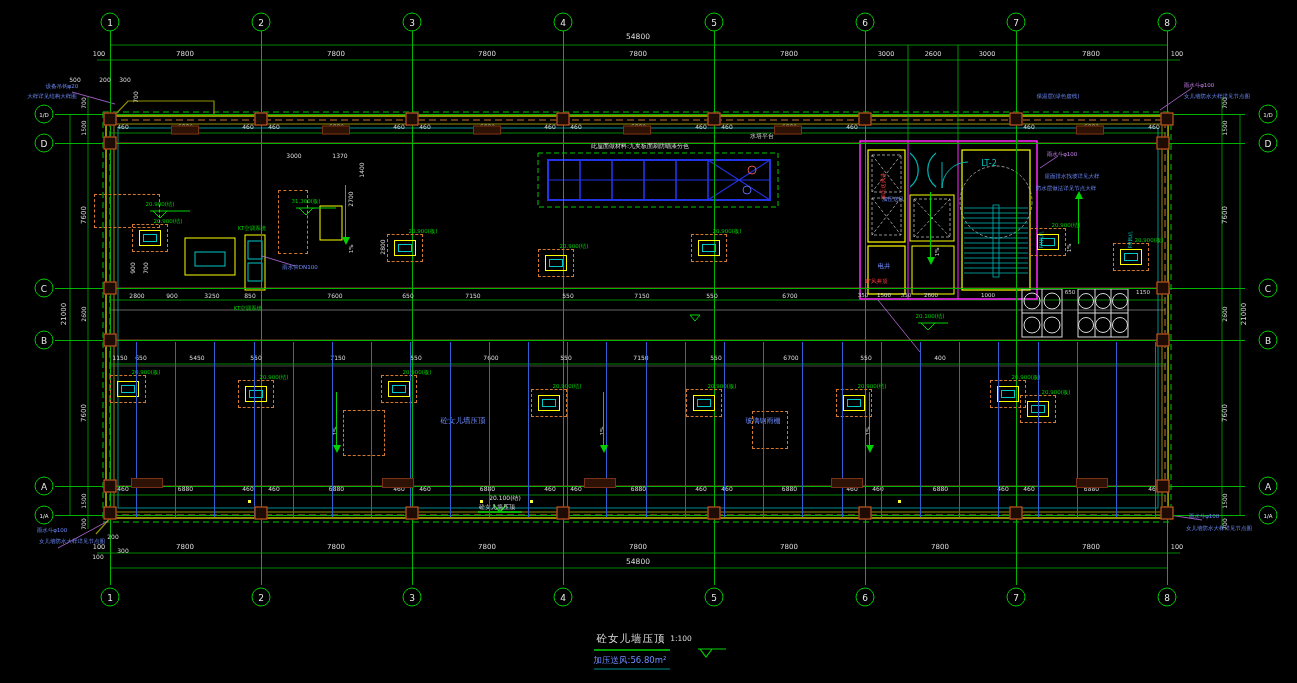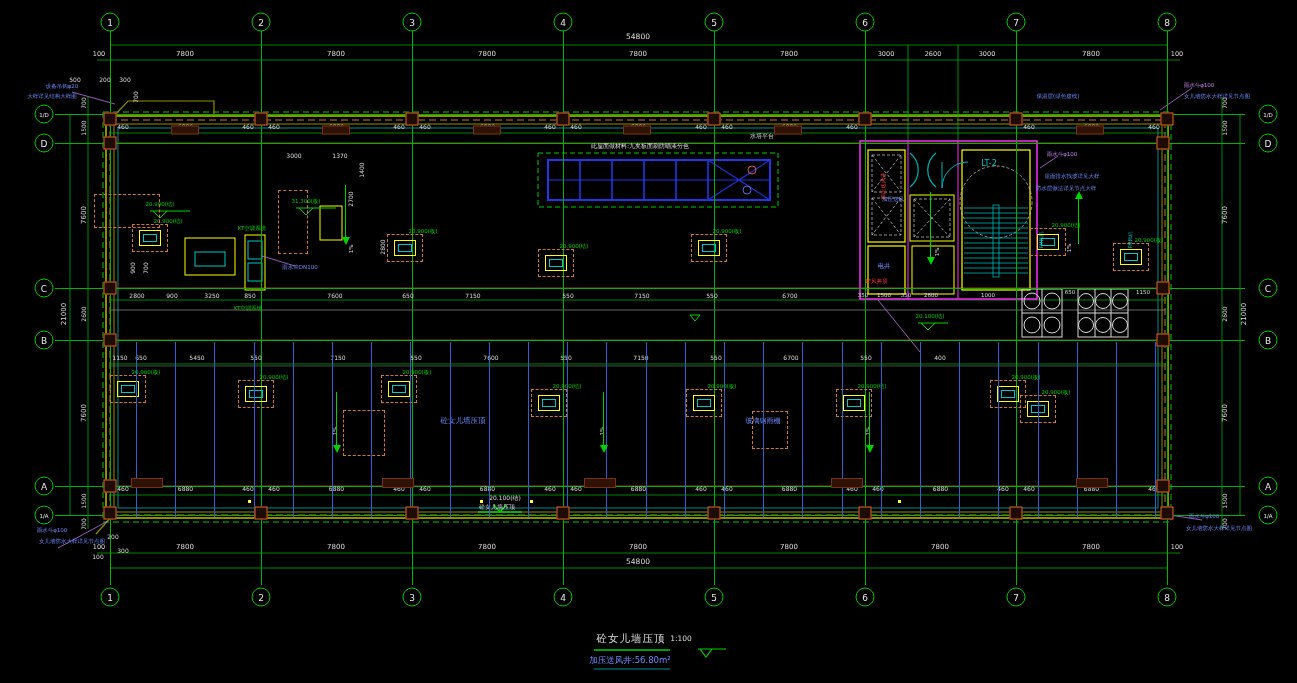--- a/index.html
+++ b/index.html
@@ -121,21 +121,21 @@
     <g fill="#ffff40" stroke="none">
       <rect x="248" y="500" width="3" height="3"></rect>
         <rect x="480" y="500" width="3" height="3"></rect>
       <rect x="530" y="500" width="3" height="3"></rect>
         <rect x="898" y="500" width="3" height="3"></rect>
     </g>
   </svg>
 
   <span class="t cw" style="left:631px;top:638px;font-size:10.5px;letter-spacing:1px">砼女儿墙压顶</span>
   <span class="t cw" style="left:681px;top:639px;font-size:7.5px">1:100</span>
-  <span class="t cb" style="left:630px;top:660px;font-size:8.5px">加压送风井:56.80m²</span>
+  <span class="t cb" style="left:630px;top:660px;font-size:8.5px">加压送风:56.80m²</span>
 <div class="vl" style="left: 110px; top: 30px; width: 1px; height: 555px; background: rgb(0, 180, 0);"></div>
     <div class="bub" style="left: 110px; top: 22px;">1</div>
     <div class="bub" style="left: 110px; top: 597px;">1</div>
     <div class="vl" style="left: 261px; top: 30px; width: 1px; height: 555px; background: rgb(0, 180, 0);"></div>
     <div class="bub" style="left: 261px; top: 22px;">2</div>
     <div class="bub" style="left: 261px; top: 597px;">2</div>
     <div class="vl" style="left: 412px; top: 30px; width: 1px; height: 555px; background: rgb(0, 180, 0);"></div>
     <div class="bub" style="left: 412px; top: 22px;">3</div>
     <div class="bub" style="left: 412px; top: 597px;">3</div>
     <div class="vl" style="left: 563px; top: 30px; width: 1px; height: 555px; background: rgb(0, 180, 0);"></div>

